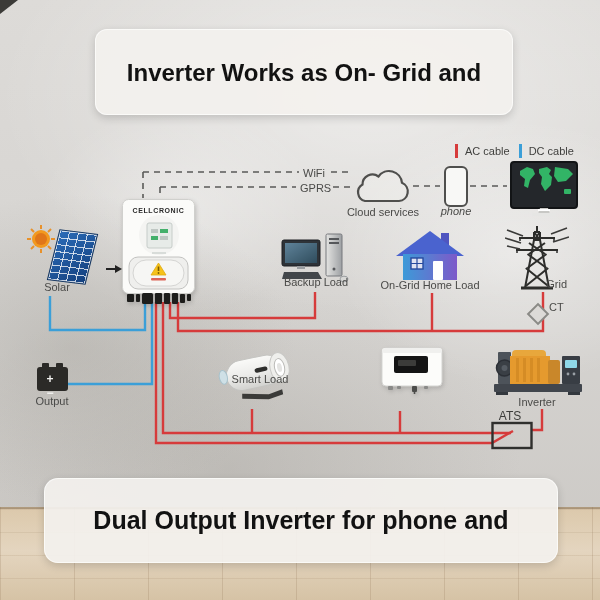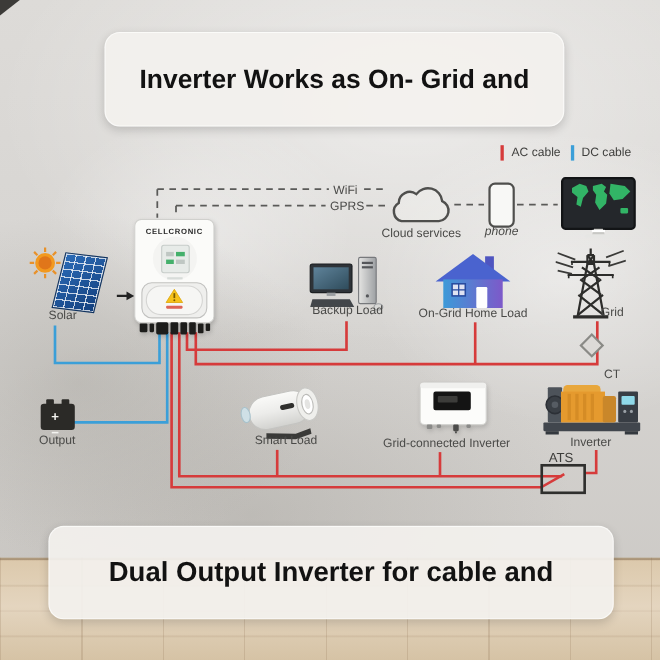--- a/index.html
+++ b/index.html
@@ -10,37 +10,37 @@
       radial-gradient(ellipse 260px 190px at 86% 42%, rgba(255,255,255,0.45), transparent 70%),
       radial-gradient(ellipse 420px 260px at 38% 78%, rgba(148,145,138,0.30), transparent 70%),
       radial-gradient(ellipse 520px 300px at 62% 16%, rgba(255,255,255,0.5), transparent 72%),
       radial-gradient(ellipse 200px 150px at 30% 35%, rgba(255,255,255,0.35), transparent 70%),
       linear-gradient(180deg,#dddbd8 0%,#d5d3d0 55%,#cac7c3 100%);}
   .lbl{position:absolute;font-size:11px;color:#4a4a48;text-align:center;line-height:12px;white-space:nowrap;z-index:3;}
   .banner{position:absolute;background:rgba(243,241,238,0.92);border:1px solid rgba(255,255,255,0.65);
     border-radius:14px;box-shadow:0 3px 9px rgba(0,0,0,0.16);z-index:6;
     display:flex;flex-direction:column;justify-content:center;align-items:center;
     font-weight:700;color:#121212;text-align:center;}
-  #title-banner{left:95px;top:29px;width:416px;height:84px;font-size:24px;line-height:35px;}
+  #title-banner{left:95px;top:29px;width:416px;height:84px;font-size:24px;line-height:35px;border-radius:12px;}
   #bottom-banner{left:44px;top:478px;width:512px;height:83px;font-size:25px;line-height:37px;}
   #floor{position:absolute;left:0;top:507px;width:600px;height:93px;z-index:0;
     border-top:2px solid rgba(128,106,80,0.45);
     background:
       repeating-linear-gradient(90deg, rgba(135,105,75,0.20) 0 1px, transparent 1px 74px),
       repeating-linear-gradient(180deg, rgba(150,120,90,0.14) 0 1px, transparent 1px 23px),
       linear-gradient(180deg,#dcc9ac,#e4d5bf 45%,#d5c2a4);}
   #corner-wedge{position:absolute;left:0;top:0;width:0;height:0;z-index:1;
     border-top:14px solid #3c3b38;border-right:18px solid transparent;}
   #overlay{position:absolute;left:0;top:0;z-index:1;}
   .dash{stroke:#5a5a58;stroke-width:1.6;fill:none;stroke-dasharray:6 5;}
   .ac{stroke:#d63b3b;stroke-width:2.4;fill:none;}
   .dc{stroke:#3b9fd8;stroke-width:2.4;fill:none;}
   .icon{position:absolute;z-index:2;}
   .comm-lbl{position:absolute;font-size:11px;color:#4a4a48;z-index:3;white-space:nowrap;}
-  #legend{position:absolute;left:455px;top:132px;display:flex;align-items:center;gap:9px;z-index:4;}
+  #legend{position:absolute;left:455px;top:144px;display:flex;align-items:center;gap:9px;z-index:4;}
   .leg-item{display:flex;align-items:center;gap:7px;}
   .leg-bar{width:3px;height:14px;}
   .leg-txt{font-size:11px;color:#3f3f3d;}
   #solar-panel{position:absolute;left:53px;top:231px;width:37px;height:50px;z-index:2;
     border:1px solid #10325e;
     background:
       repeating-linear-gradient(90deg, rgba(255,255,255,0.75) 0 1px, transparent 1px 9px),
       repeating-linear-gradient(0deg, rgba(255,255,255,0.75) 0 1px, transparent 1px 7px),
       linear-gradient(135deg,#2b6cb8,#14407e);
     transform:rotate(7deg) skewX(-7deg);}
@@ -236,56 +236,55 @@
     </g>
     <g stroke="#3a3a38" stroke-width="1.6">
       <path d="M2,12 L18,18"></path>
         <path d="M0,20 L16,25"></path>
         <path d="M2,28 L15,31"></path>
       <path d="M46,16 L62,10"></path>
         <path d="M48,24 L64,19"></path>
     </g>
   </svg>
   <div class="lbl" style="left:507px;top:278px;width:60px;text-align:right;">Grid</div>
-  <div class="lbl" style="left:549px;top:301px;width:26px;text-align:left;margin-top:34px;">CT</div>
+  <div class="lbl" style="left:549px;top:301px;width:26px;text-align:left;">CT</div>
 
   <svg class="icon" style="left:218px;top:342px;" width="80" height="62" viewBox="0 0 80 62">
     <defs>
       <linearGradient id="cyl" x1="0" y1="0" x2="0" y2="1">
         <stop offset="0" stop-color="#fafaf8"></stop>
           <stop offset="0.5" stop-color="#ececea"></stop>
           <stop offset="1" stop-color="#d2d2cf"></stop>
       </linearGradient>
     </defs>
     <g transform="rotate(-12 40 30)">
       <path d="M20,48 l26,6 14,-2 0,5 -15,2 -26,-6 z" fill="#3a3a38"></path>
       <rect x="8" y="15" width="56" height="30" rx="15" fill="url(#cyl)" stroke="#c4c4c1"></rect>
       <ellipse cx="5" cy="28" rx="4" ry="7" fill="#cfe0e6" stroke="#a8c2cc"></ellipse>
       <ellipse cx="62" cy="30" rx="9.5" ry="15" fill="#efefec" stroke="#c9c9c6"></ellipse>
       <ellipse cx="62" cy="30" rx="5" ry="9" fill="#ffffff" stroke="#bbbbb8"></ellipse>
       <ellipse cx="62" cy="30" rx="2.4" ry="4.5" fill="#e4e4e2"></ellipse>
       <rect x="37" y="26" width="13" height="4.5" rx="2.2" fill="#2f2f2d"></rect>
     </g>
   </svg>
-  <div class="lbl" style="left:220px;top:395px;width:80px;">Smart Load</div>
+  <div class="lbl" style="left:220px;top:373px;width:80px;">Smart Load</div>
 
   <svg class="icon" style="left:380px;top:346px;filter:drop-shadow(1px 2px 2px rgba(0,0,0,0.15));" width="64" height="48" viewBox="0 0 64 48">
     <rect x="2" y="2" width="60" height="38" rx="4" fill="#fcfcfa" stroke="#d5d5d2"></rect>
     <rect x="2" y="2" width="60" height="5" rx="2.5" fill="#f0f0ee"></rect>
     <rect x="14" y="10" width="34" height="17" rx="2" fill="#141414"></rect>
     <rect x="18" y="14" width="18" height="6" rx="1" fill="#3c3c3a"></rect>
     <g fill="#8a8a88">
       <rect x="8" y="40" width="5" height="4" rx="1"></rect>
       <rect x="17" y="40" width="4" height="3" rx="1"></rect>
       <rect x="44" y="40" width="4" height="3" rx="1"></rect>
     </g>
     <rect x="32" y="40" width="5" height="6" rx="1" fill="#4c4c4a"></rect>
     <path d="M34.5,46 V48" stroke="#4c4c4a" stroke-width="1.6"></path>
   </svg>
-  <div class="lbl" style="left:346px;top:397px;width:120px;">Grid-connected Inverter</div>
 
   <svg class="icon" style="left:490px;top:340px;" width="96" height="56" viewBox="0 0 96 56">
     <rect x="4" y="44" width="88" height="8" rx="1" fill="#41464d"></rect>
     <rect x="6" y="52" width="12" height="3" fill="#33383e"></rect>
     <rect x="78" y="52" width="12" height="3" fill="#33383e"></rect>
     <rect x="8" y="12" width="13" height="32" rx="1" fill="#4d535a"></rect>
     <circle cx="14.5" cy="28" r="8" fill="#3a3f45" stroke="#2c3036" stroke-width="1.5"></circle>
     <circle cx="14.5" cy="28" r="3" fill="#565c63"></circle>
     <rect x="22" y="10" width="34" height="10" rx="4" fill="#e8a73c"></rect>
     <rect x="20" y="16" width="40" height="28" fill="#e59a2e"></rect>
@@ -299,16 +298,16 @@
     <rect x="72" y="16" width="18" height="28" rx="1" fill="#383d44"></rect>
     <rect x="75" y="20" width="12" height="8" rx="1" fill="#8fd8e8"></rect>
     <circle cx="78" cy="34" r="1.4" fill="#9aa0a6"></circle>
     <circle cx="84" cy="34" r="1.4" fill="#9aa0a6"></circle>
   </svg>
   <div class="lbl" style="left:497px;top:396px;width:80px;">Inverter</div>
 
   <div class="lbl" style="left:490px;top:410px;width:40px;font-size:12px;color:#3c3c3a;">ATS</div>
 
   <div id="bottom-banner" class="banner">
-    <span>Dual Output Inverter for cable and</span>
+    <span>Dual Output Inverter for phone and</span>
   </div>
 
 </div>
 
 </body></html>

